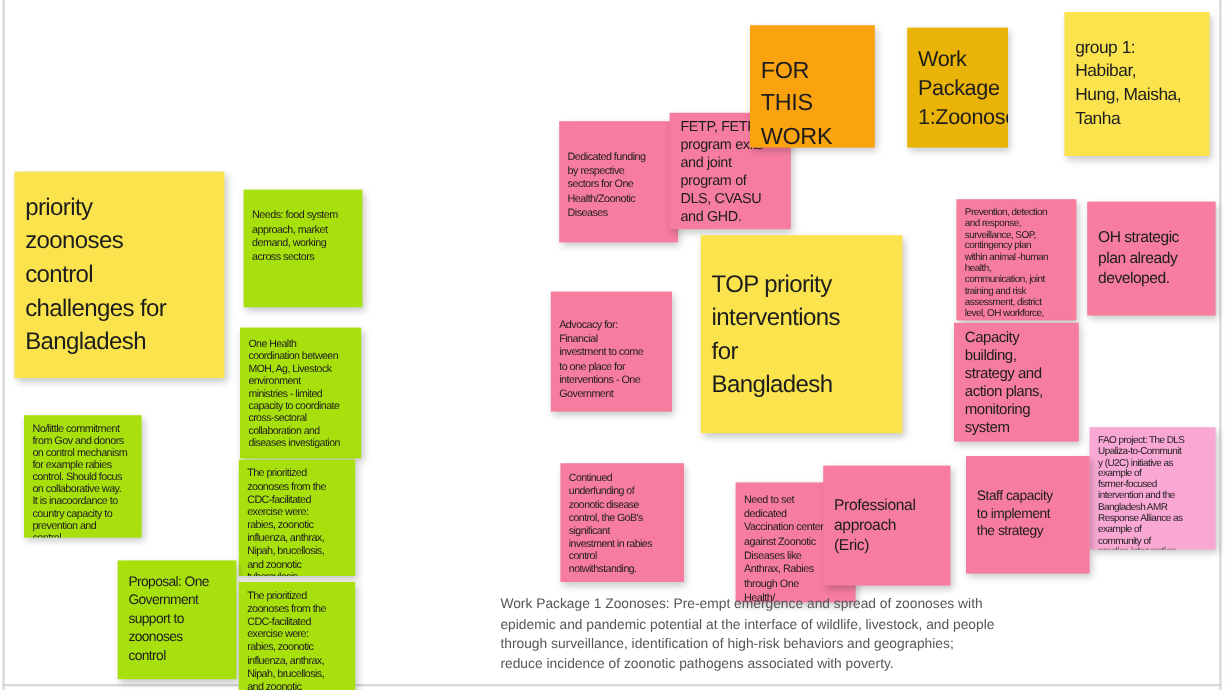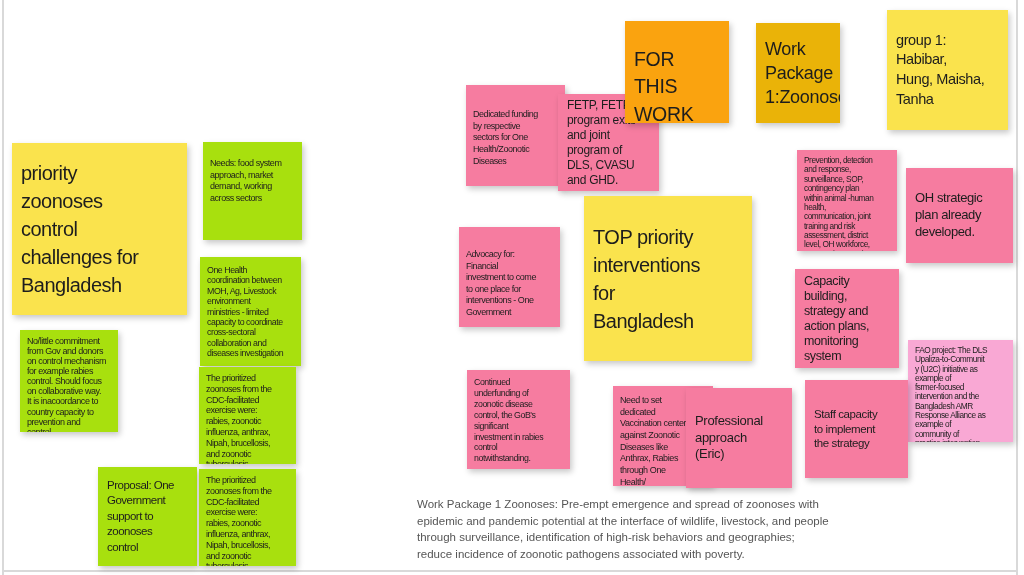--- a/index.html
+++ b/index.html
@@ -17,21 +17,21 @@
   }
   .caption{
     position:absolute;left:417px;top:496px;width:414px;
     font-size:11.5px;line-height:1.45;color:#565656;
   }
   .note{
     position:absolute;box-sizing:border-box;display:flex;overflow:hidden;
     padding:6px 9px;color:#1d1d1d;font-weight:normal;
     box-shadow:2px 3px 6px rgba(0,0,0,0.22);
   }
-  .note.small{padding:4px 7px;}
+  .note.small{padding:4px 7px;margin-top:16px;}
   .note .txt{white-space:pre-line;width:100%;}
   .v-center{align-items:center;}
   .v-top{align-items:flex-start;}
   .h-center{justify-content:center;}
 </style>
 </head>
 <body>
 
 <div class="board">
 

